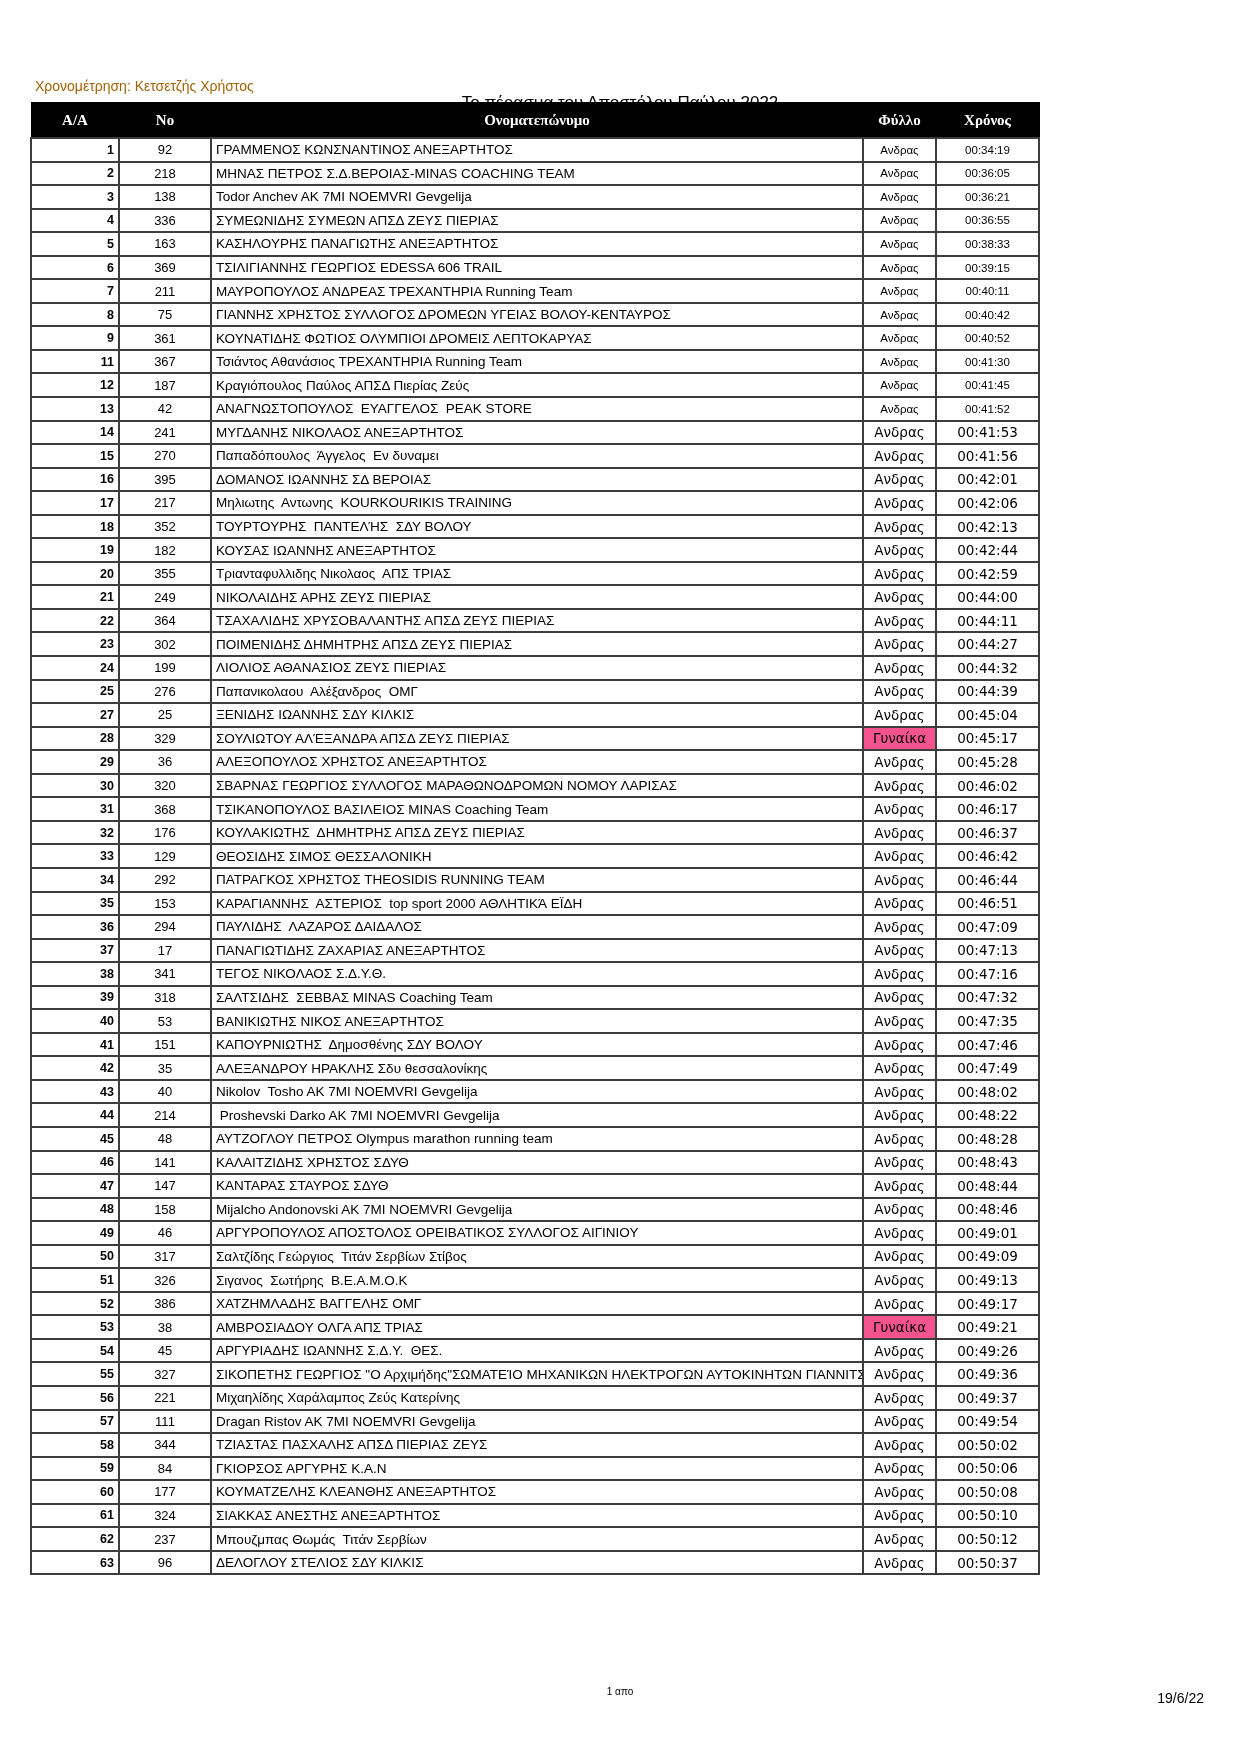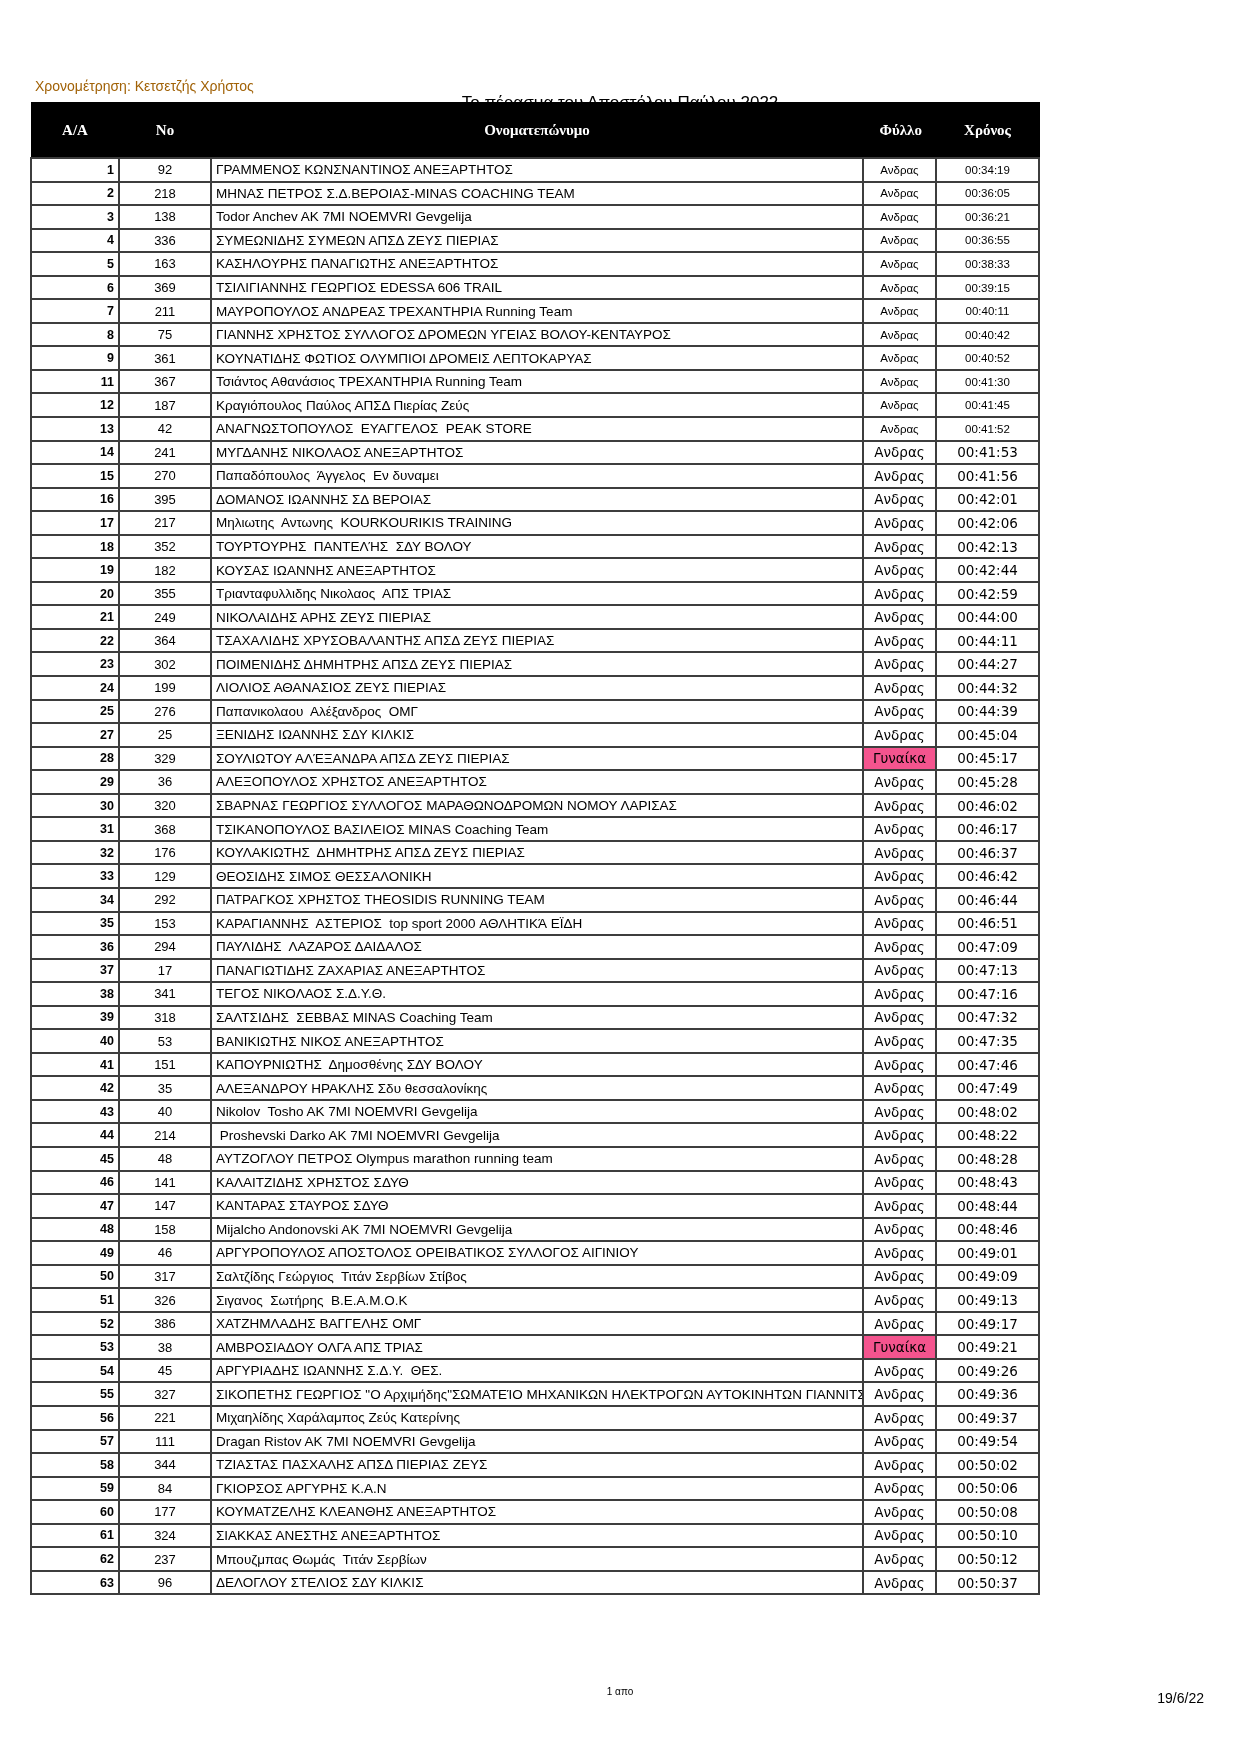--- a/index.html
+++ b/index.html
@@ -18,21 +18,21 @@
     border-collapse:collapse;table-layout:fixed;
   }
   .results-table col.c-aa{width:88px;}
   .results-table col.c-no{width:92px;}
   .results-table col.c-name{width:652px;}
   .results-table col.c-gender{width:73px;}
   .results-table col.c-time{width:103px;}
   .results-table th{
     background:#000;color:#fff;
     font-family:"Liberation Serif",serif;font-weight:bold;font-size:15px;
-    height:22px;text-align:center;border:1px solid #000;padding:16px;
+    height:22px;text-align:center;border:1px solid #000;padding:6px;
   }
   .results-table td{
     border:2px solid #3d3d3d;height:21.56px;padding:0 3px;
     font-size:13.5px;vertical-align:middle;overflow:hidden;white-space:pre;
   }
   td.cell-aa{text-align:right;font-weight:bold;font-size:12.5px;padding-right:4px;}
   td.cell-no{text-align:center;font-size:13px;}
   td.cell-name{text-align:left;padding-left:4px;}
   td.cell-gender{text-align:center;}
   td.cell-time{text-align:center;font-family:"DejaVu Sans",sans-serif;}

